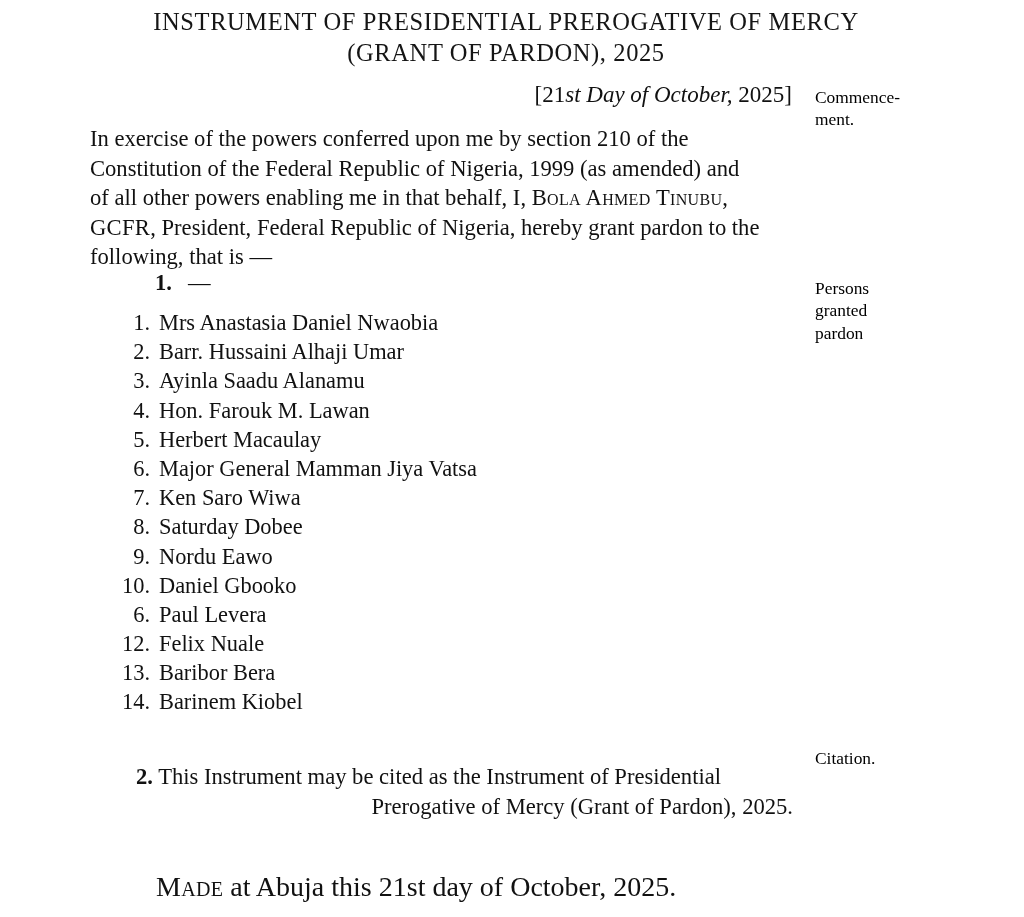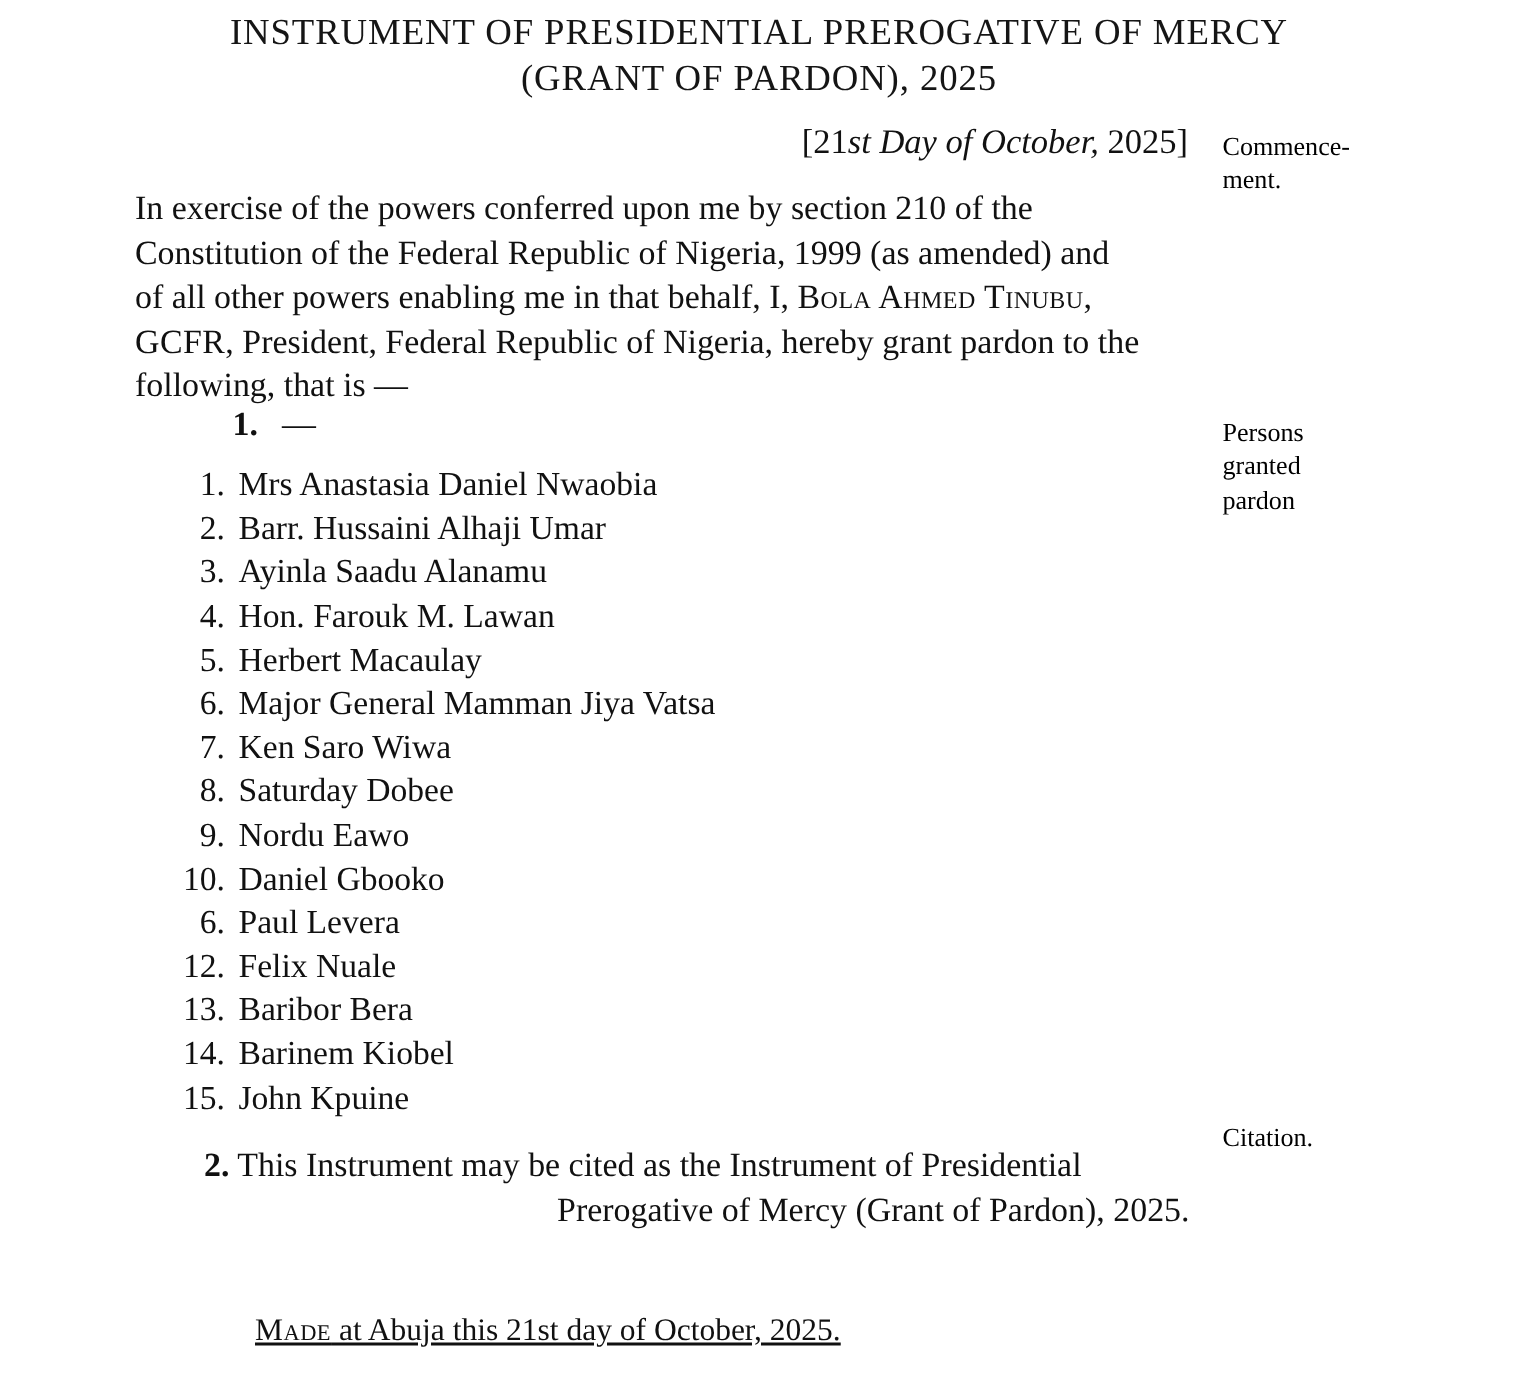--- a/index.html
+++ b/index.html
@@ -116,26 +116,25 @@
     text-align: justify;
     text-justify: inter-word;
   }
   .sec-two .num { font-weight: bold; }
   .sec-two .lastline { text-align: right; }
   .sec-two .indent { display: inline-block; width: 46px; }
 
   
   .made-line {
     position: absolute;
-    left: 170px;
+    left: 156px;
     top: 872px;
-    font-size: 21px;
+    font-size: 28px;
     line-height: 29px;
     white-space: nowrap;
-    text-decoration: underline;
   }
 
   
   .margin-note {
     position: absolute;
     left: 815px;
     font-size: 17.4px;
     line-height: 22.3px;
     color: #000000;
     width: 190px;
@@ -231,24 +230,20 @@
         <span class="nm">Felix Nuale</span>
       </div>
       <div class="row">
         <span class="idx">13.</span>
         <span class="nm">Baribor Bera</span>
       </div>
       <div class="row">
         <span class="idx">14.</span>
         <span class="nm">Barinem Kiobel</span>
       </div>
-      <div class="row">
-        <span class="idx">15.</span>
-        <span class="nm">John Kpuine</span>
-      </div>
     </div>
 
   <div class="margin-note note-citation">
     <div>Citation.</div>
   </div>
 
   <div class="sec-two">
     <div><span class="indent"></span><span class="num">2.</span> <span>This Instrument may be cited as the Instrument of Presidential</span></div>
     <div class="lastline">Prerogative of Mercy (Grant of Pardon), 2025.</div>
   </div>

